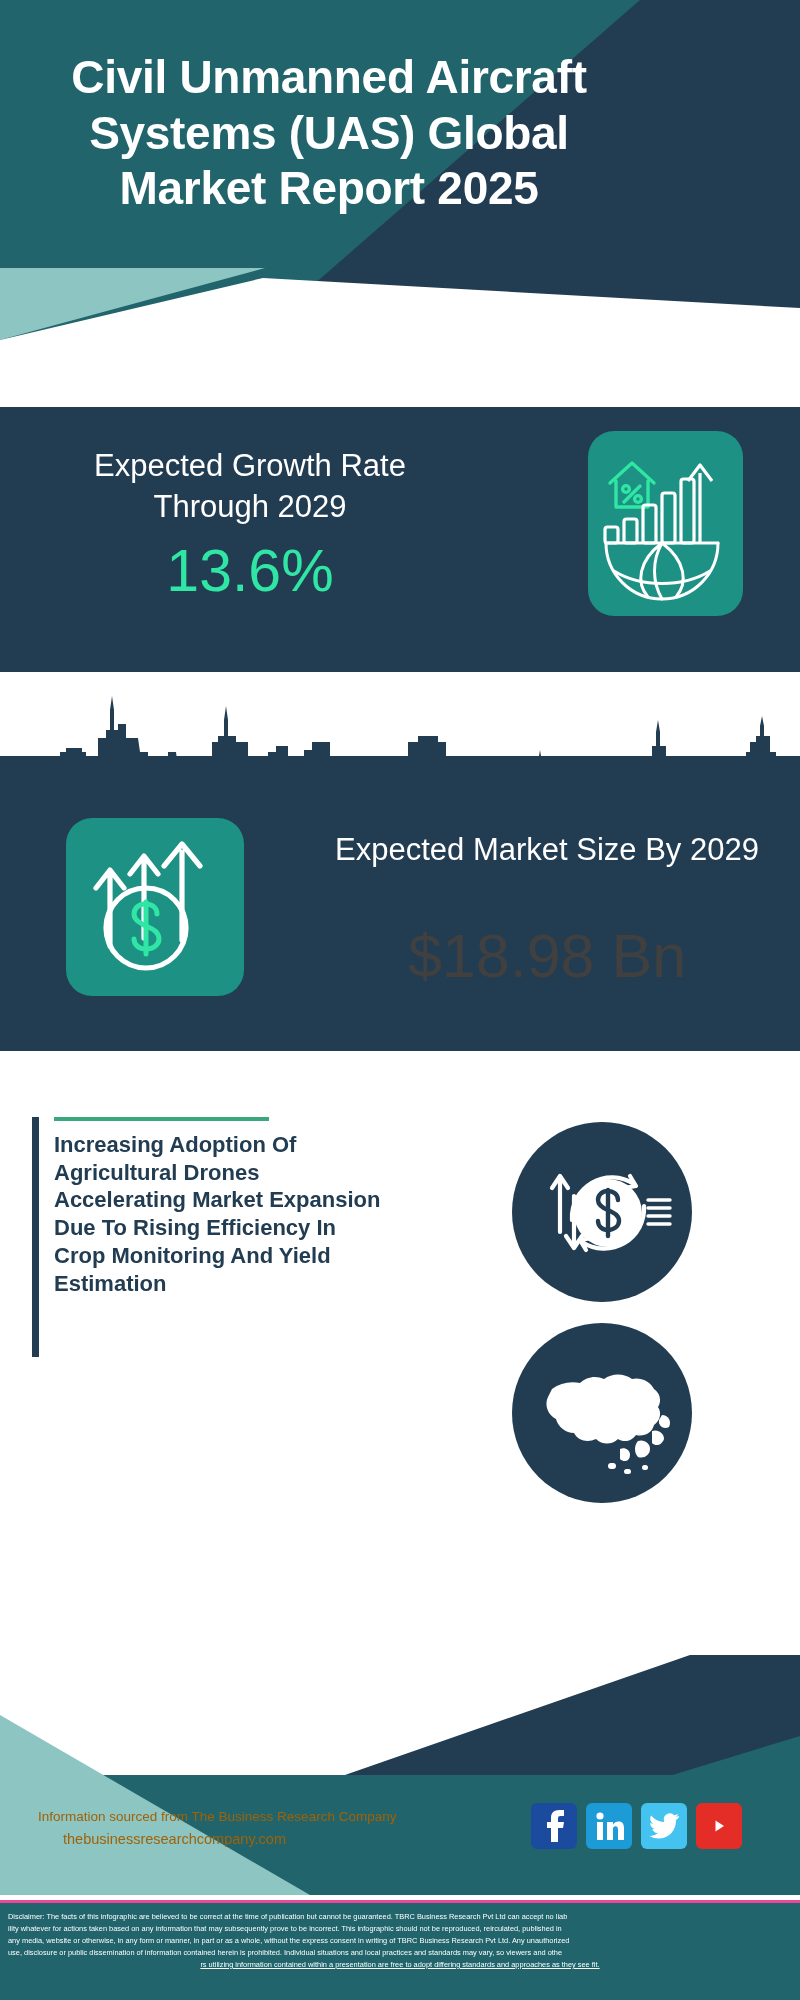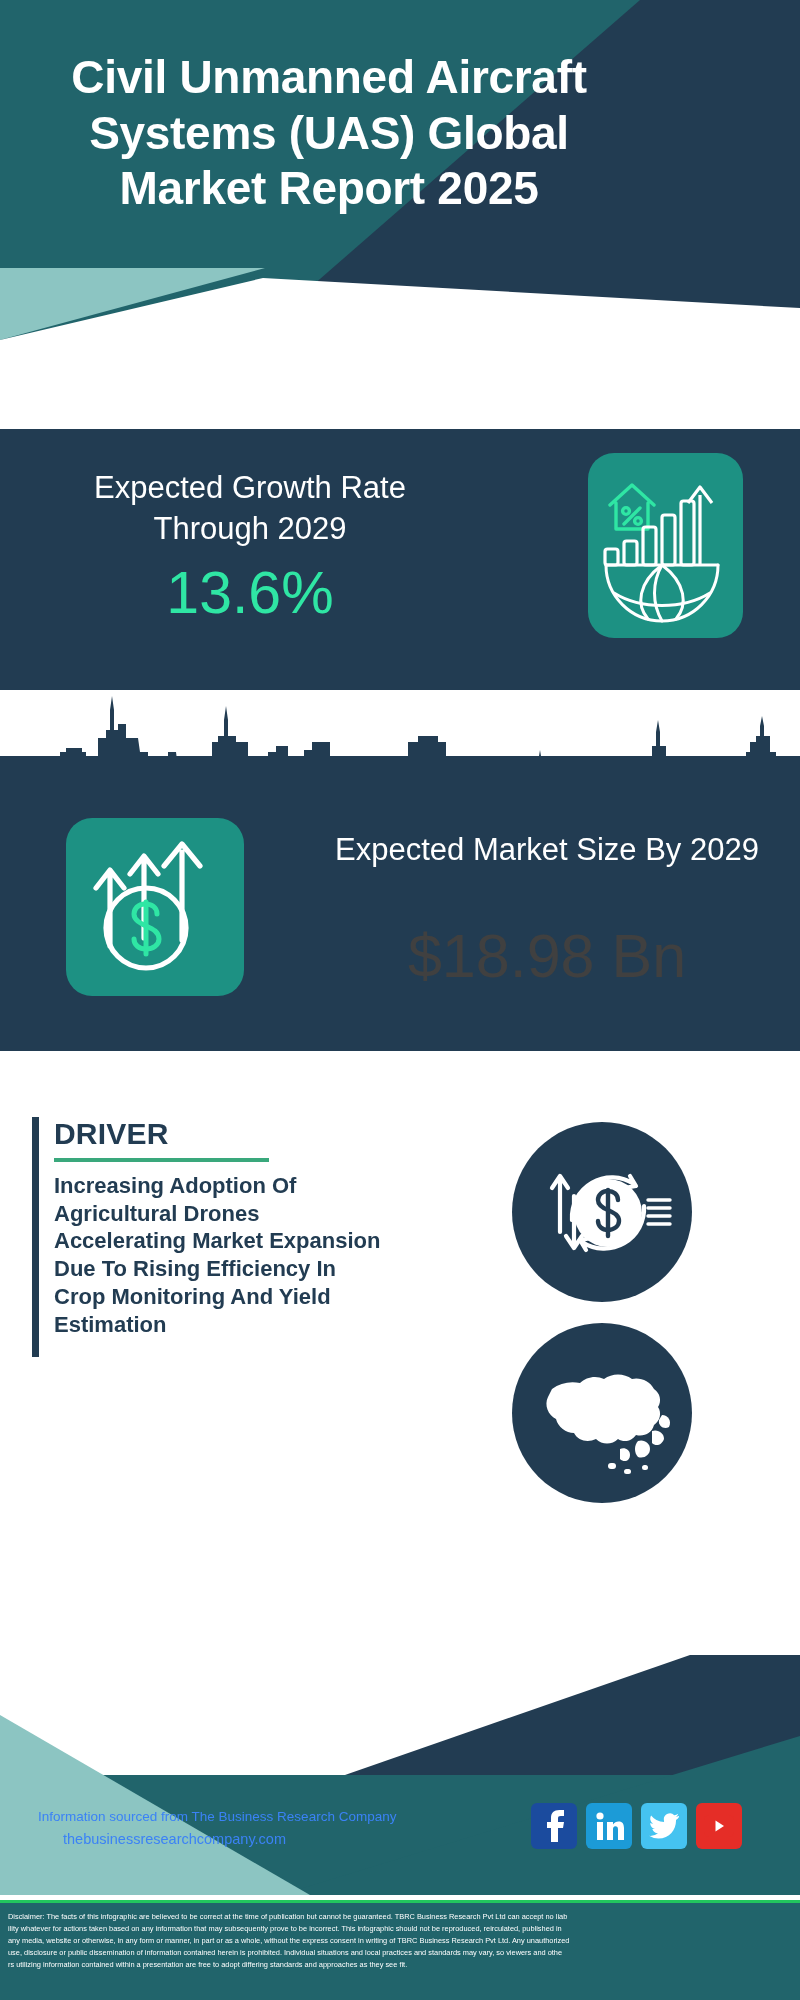--- a/index.html
+++ b/index.html
@@ -36,21 +36,21 @@
     position:absolute; left:0; top:50px; width:658px;
     text-align:center; color:#ffffff;
     font-size:46px; line-height:1.21; font-weight:bold;
     letter-spacing:-0.3px;
     z-index:5;
     padding:0 26px;
   }
 
   
   .growth {
-    position:absolute; top:429px; left:0; width:800px; height:265px;
+    position:absolute; top:407px; left:0; width:800px; height:265px;
     background:#223c52; overflow:hidden;padding-left:41px;
   }
   .growth-label {
     position:absolute; left:50px; top:38px; width:400px;
     text-align:center;
     color:#ffffff; font-size:31px; line-height:1.33; font-weight:normal;
   }
   .growth-value {
     position:absolute; left:50px; top:135px; width:400px;
     text-align:center;
@@ -131,41 +131,41 @@
     position:absolute; left:0; top:120px; width:800px; height:120px;
     background:#21646b;
   }
   .footer .light-wedge {
     position:absolute; left:0; top:60px; width:420px; height:180px;
     background:#8cc5c2;
     clip-path:polygon(0 0, 0 180px, 310px 180px);
   }
   .footer-info {
     position:absolute; left:38px; top:152px; z-index:6;
-    color:#3b82f6; font-size:13.5px; line-height:1.55;
+    color:#a16207; font-size:13.5px; line-height:1.55;
   }
   .footer-info .site { font-size:14.5px;margin-left:25px; }
   .social { position:absolute; right:58px; top:148px; z-index:6; display:flex; gap:9px; }
   .social .s {
     width:46px; height:46px; border-radius:6px;
     display:flex; align-items:center; justify-content:center;
   }
   .s.fb { background:#1b4b9e; }
   .s.li { background:#1c9bd7; }
   .s.tw { background:#45c3f0; }
   .s.yt { background:#e52d27; }
   .disclaimer {
     position:absolute; left:0; bottom:0; width:800px; height:100px;
     background:#21646b; z-index:7;
     padding:8px 8px 6px 8px;
     color:#ffffff; font-size:7.4px; line-height:1.62; text-align:center;
-    border-top:3px solid #22c55e;
+    border-top:3px solid #ec4899;
   }
   .disclaimer div { text-align:left; }
-  .disclaimer div:last-child { text-align:left; }
+  .disclaimer div:last-child { text-align:center;text-decoration:underline; }
 </style>
 </head>
 <body>
 
 <div class="page">
 
   <div class="header">
     <div class="diag-dark"></div>
     <h1 class="header-title">Civil Unmanned Aircraft Systems (UAS) Global Market Report 2025</h1>
     <div class="light-tri"></div>
@@ -231,21 +231,20 @@
       </svg>
     </div>
     <div class="market-label">Expected Market Size By 2029</div>
     <div class="market-value">$18.98 Bn</div>
   </div>
 
   <div class="content">
 
     <div class="block" id="driver-block">
       <div class="bar"></div>
-      <h2>DRIVER</h2>
       <div class="rule"></div>
       <p>Increasing Adoption Of Agricultural Drones Accelerating Market Expansion Due To Rising Efficiency In Crop Monitoring And Yield Estimation</p>
     </div>
 
 
     <div class="circle-icon" id="driver-circle">
       <svg viewBox="0 0 180 180" width="180" height="180">
         <g fill="none" stroke="#ffffff" stroke-width="4.2" stroke-linecap="round" stroke-linejoin="round">
           <path d="M48 110 L48 58 M40 66 L48 54 L56 66"></path>
           <path d="M62 122 L62 74 M54 114 L62 126 L70 114"></path>

